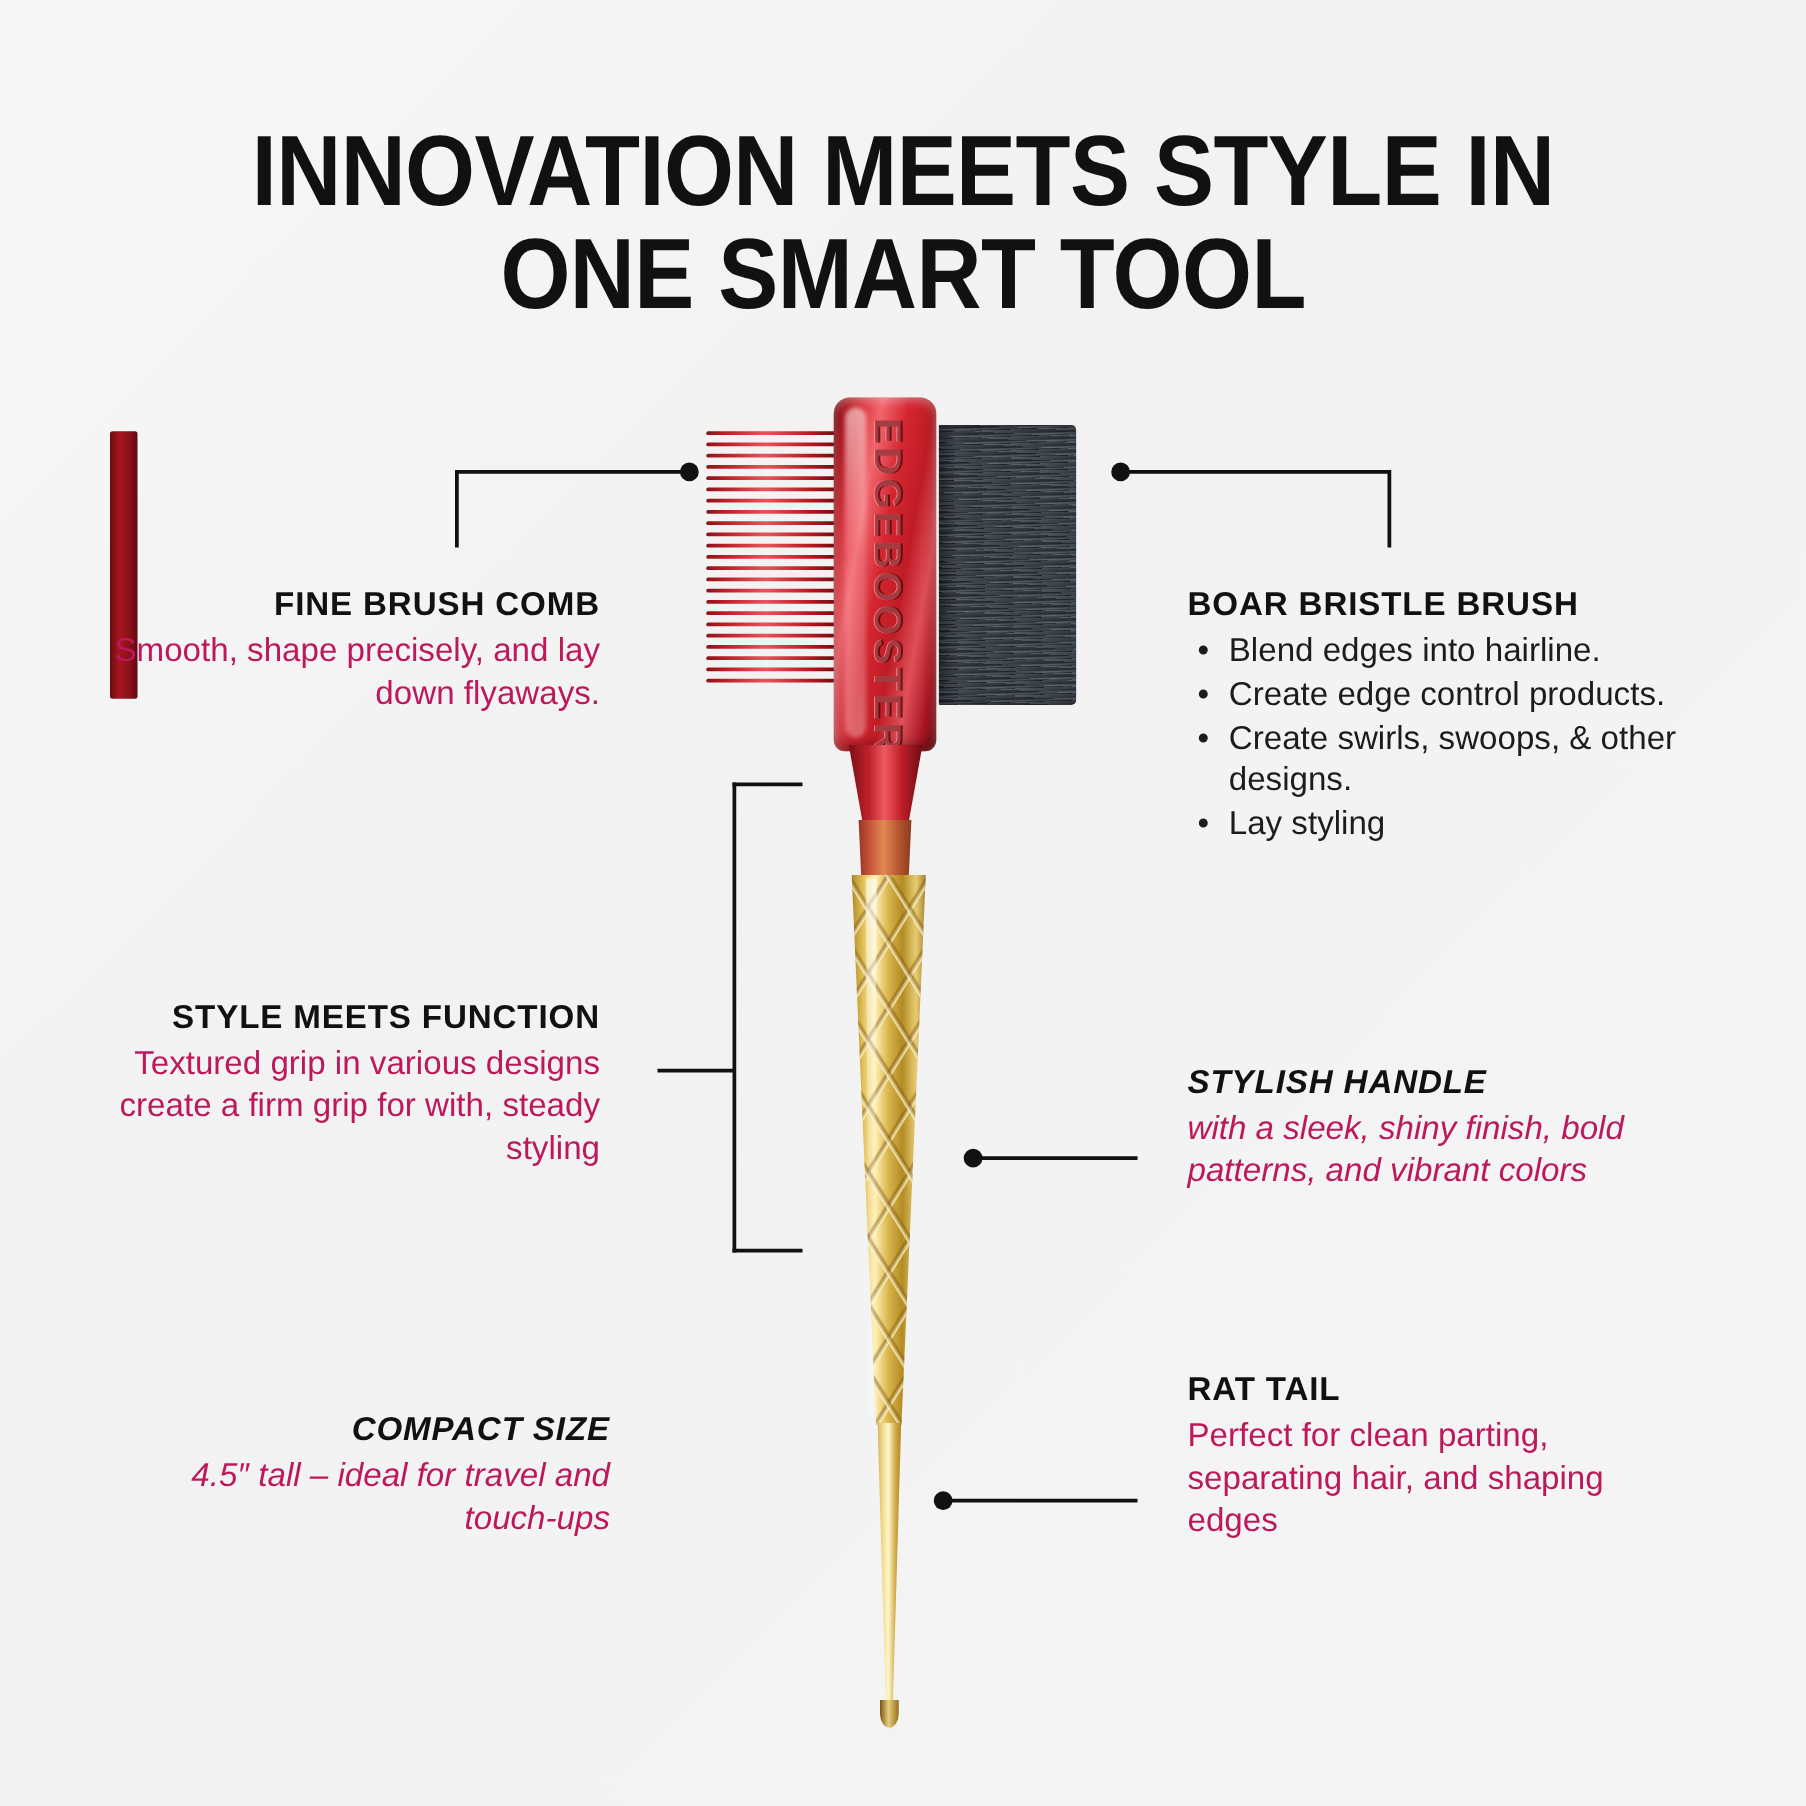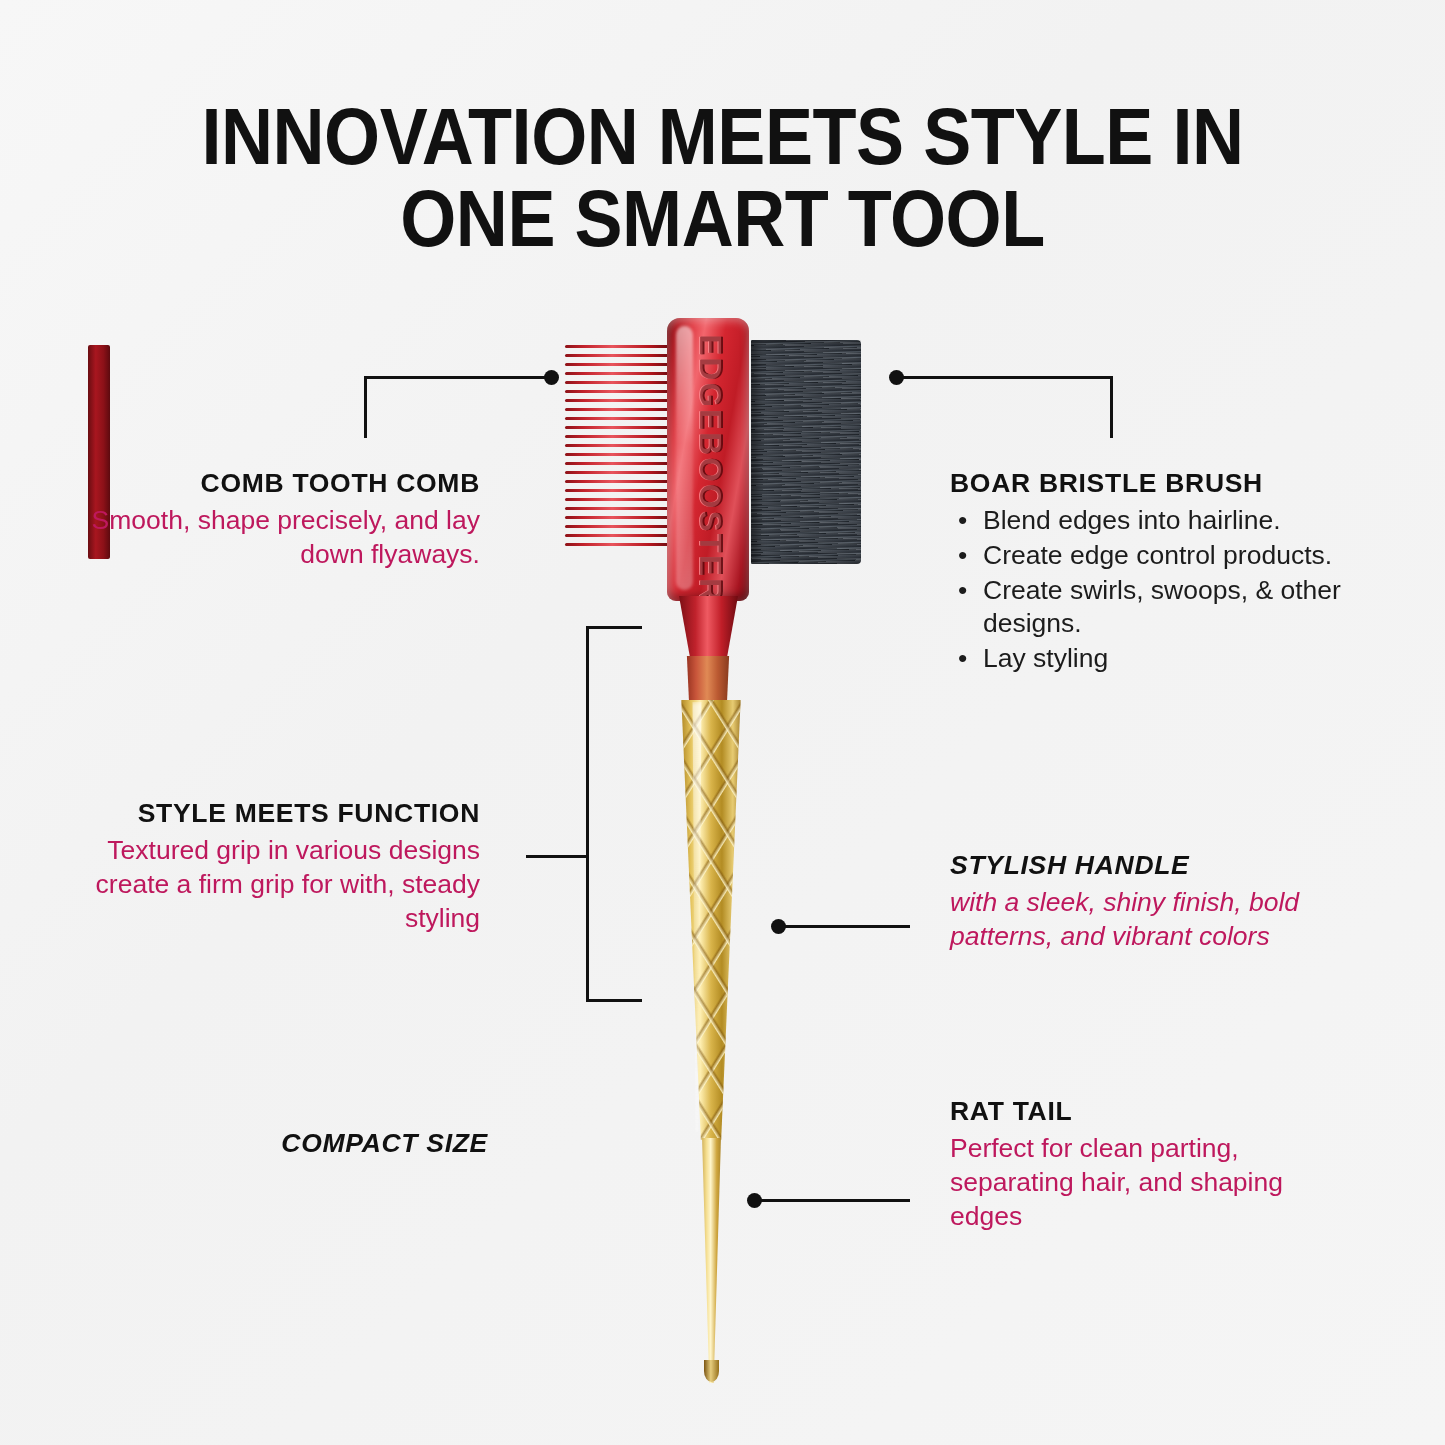--- a/index.html
+++ b/index.html
@@ -228,21 +228,21 @@
   <div class="lead h" style="left:586px;top:999px;width:56px;"></div>
   <div class="lead h" style="left:526px;top:855px;width:62px;"></div>
 
   <div class="knob" style="left:771px;top:919px;"></div>
   <div class="lead h" style="left:778px;top:925px;width:132px;"></div>
 
   <div class="knob" style="left:747px;top:1193px;"></div>
   <div class="lead h" style="left:754px;top:1199px;width:156px;"></div>
 
   <div class="callout rightalign" style="left:60px;top:468px;width:420px;">
-    <div class="head">COMB TOOTH COMB</div>
+    <div class="head">FINE BRUSH COMB</div>
     <div class="body">Smooth, shape precisely, and lay down flyaways.</div>
   </div>
 
   <div class="callout leftalign" style="left:950px;top:468px;width:420px;">
     <div class="head">BOAR BRISTLE BRUSH</div>
     <ul class="bullets">
       <li>
         <span class="dot">•</span>
         <span>Blend edges into hairline.</span>
       </li>
@@ -266,20 +266,21 @@
     <div class="body">Textured grip in various designs create a firm grip for with, steady styling</div>
   </div>
 
   <div class="callout leftalign" style="left:950px;top:850px;width:400px;font-style:italic;">
     <div class="head">STYLISH HANDLE</div>
     <div class="body">with a sleek, shiny finish, bold patterns, and vibrant colors</div>
   </div>
 
   <div class="callout rightalign" style="left:140px;top:1128px;width:348px;font-style:italic;">
     <div class="head">COMPACT SIZE</div>
+    <div class="body">4.5″ tall – ideal for travel and touch-ups</div>
   </div>
 
   <div class="callout leftalign" style="left:950px;top:1096px;width:360px;">
     <div class="head">RAT TAIL</div>
     <div class="body">Perfect for clean parting, separating hair, and shaping edges</div>
   </div>
 
 </div>
 
 </body></html>

